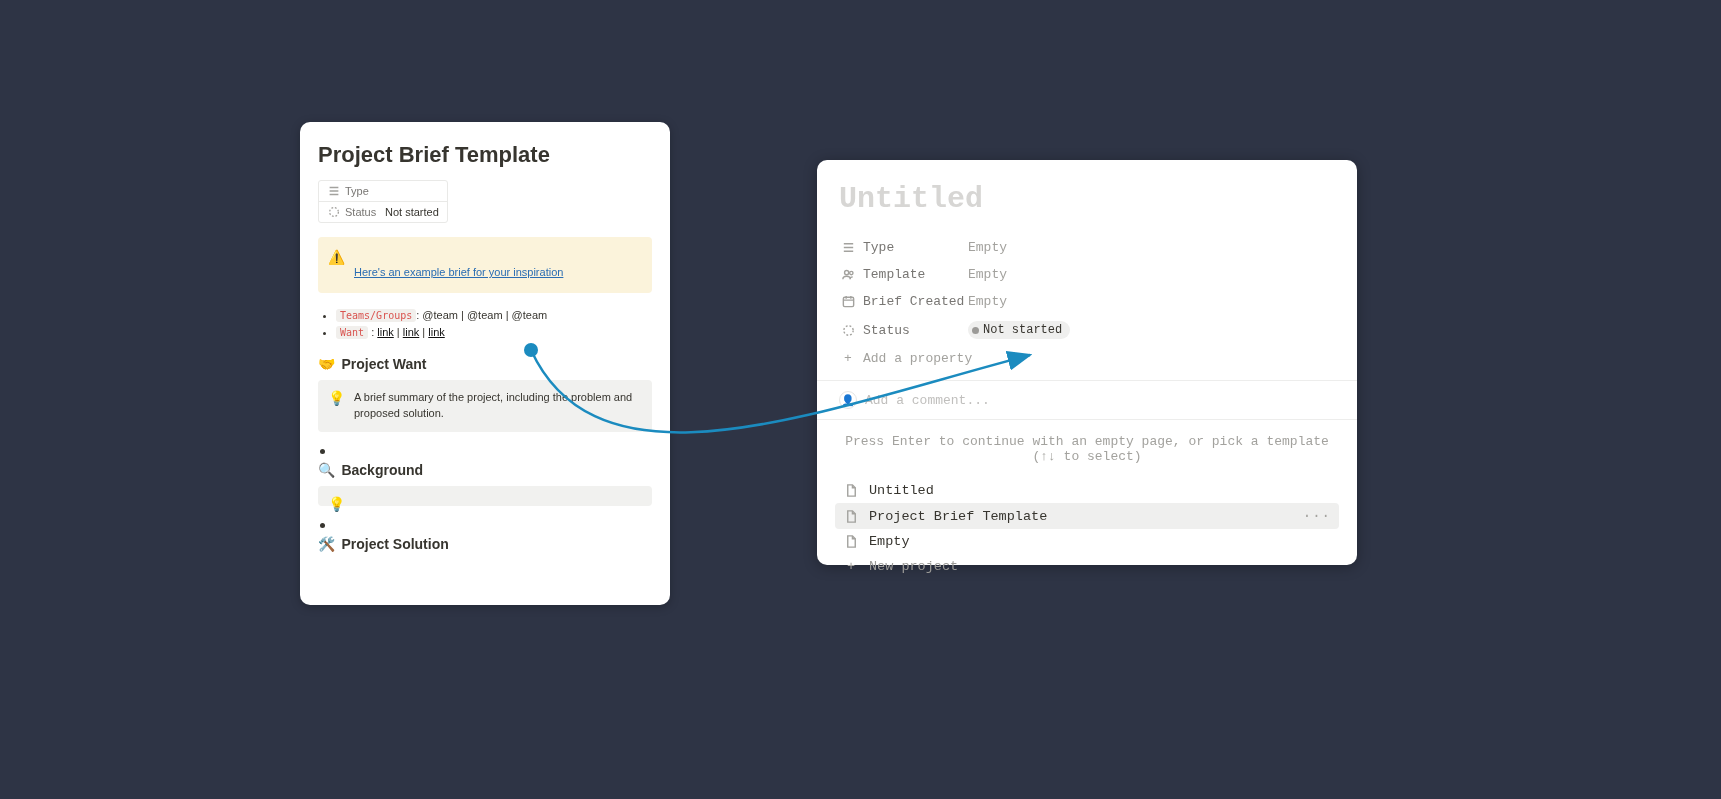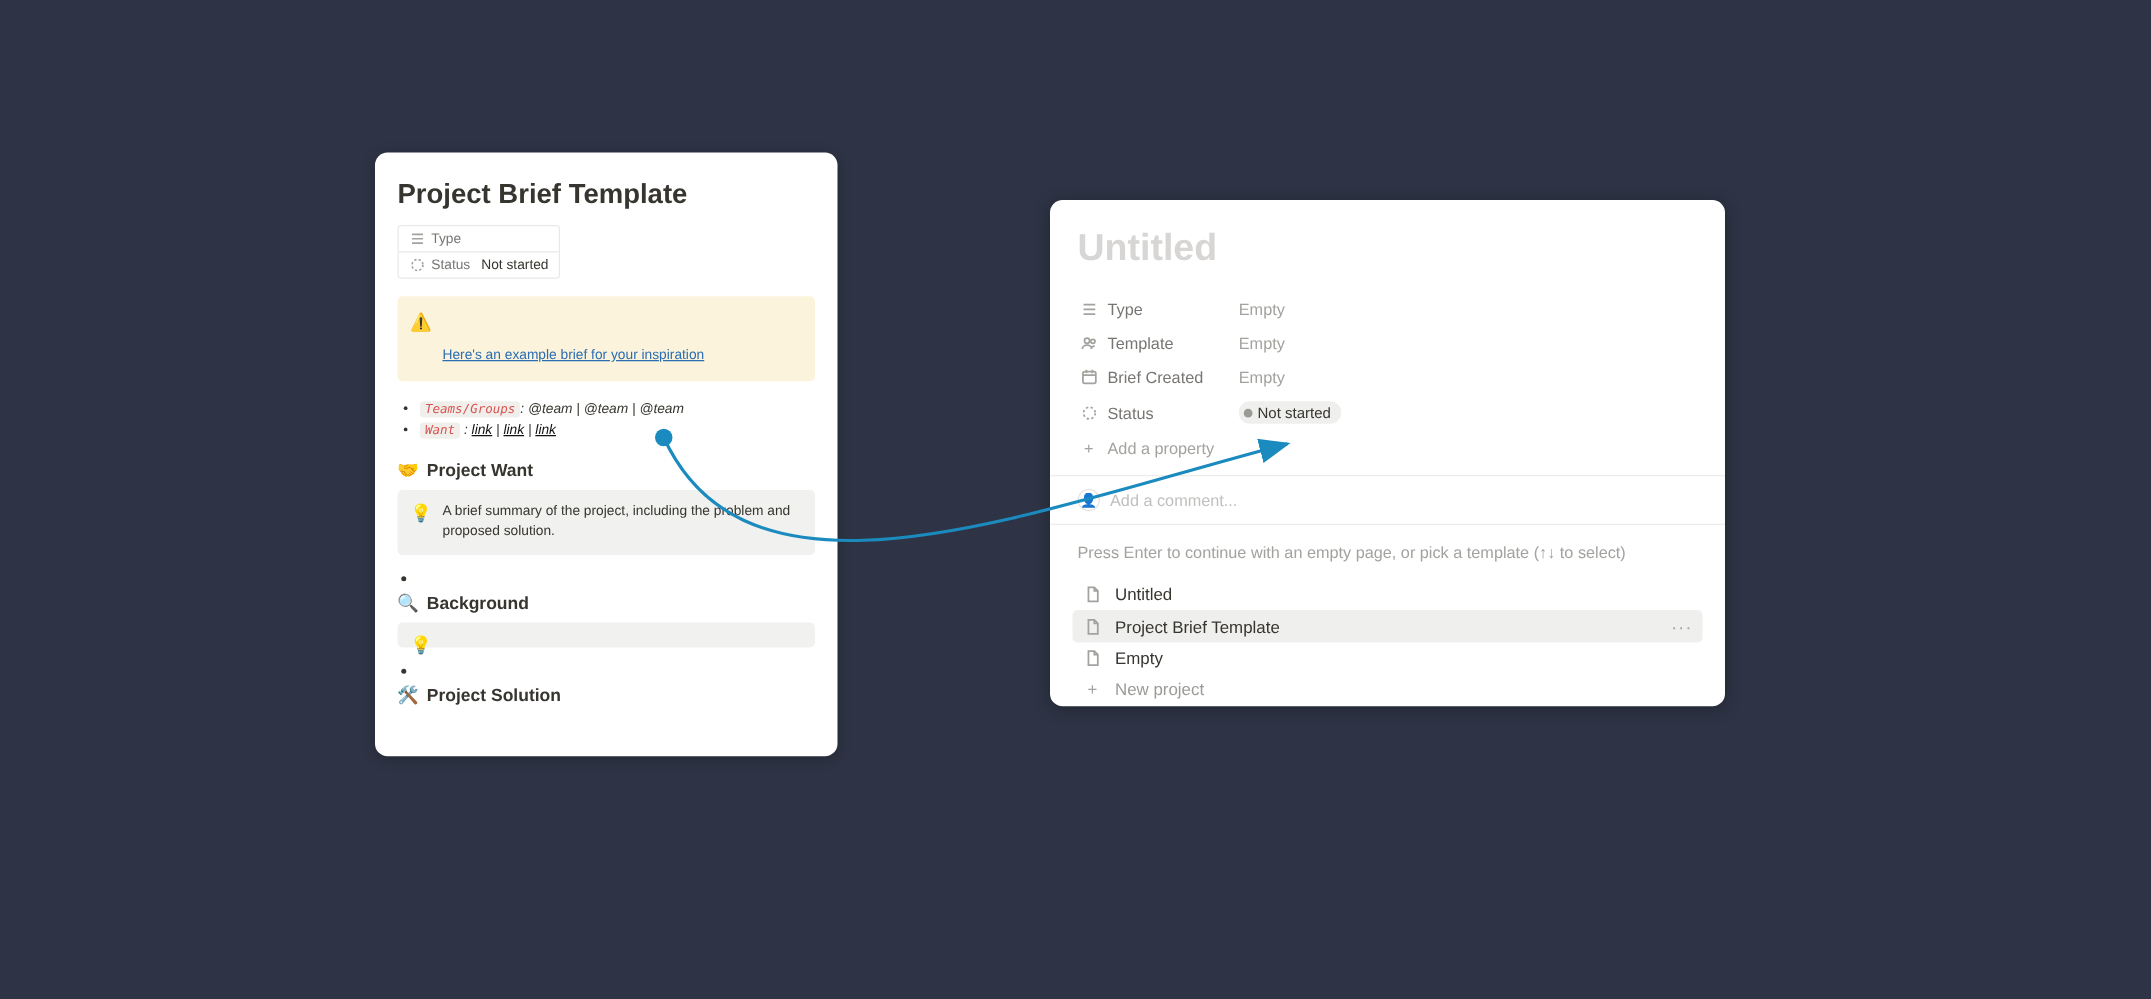--- a/index.html
+++ b/index.html
@@ -51,50 +51,51 @@
     padding:12px 14px 12px 36px;
     position:relative;
     font-size:11px;
     color:#37352f;
     line-height:1.45;
     margin-bottom:14px;
   }
   .callout-warn .emoji {
     position:absolute; left:10px; top:10px; font-size:14px;
   }
-  .callout-warn a { color:#2a6db3; text-decoration:underline; display:inline-block; margin-top:12px;}
-
-  .bullets { font-size:11px; margin-left:6px; margin-bottom:14px;font-style:italic;}
+  .callout-warn a { color:#2a6db3; text-decoration:underline; display:inline-block; margin-top:0;}
+
+  .bullets { font-size:11px; margin-left:6px; margin-bottom:14px;}
   .bullets li { list-style: disc; margin-left:12px; line-height:1.6;}
   .code-chip {
     background:#f1efec; color:#d9534f; font-family:monospace; font-size:10px;
     padding:1px 4px; border-radius:3px;
   }
   .bullets a { color:#111; text-decoration:underline; }
 
   .section-h { font-size:14px; font-weight:600; margin:6px 0 8px; display:flex; align-items:center; gap:6px;}
   .callout-idea {
     background:#f1f1ef; border-radius:4px; padding:10px 12px 10px 36px;
     position:relative; font-size:11px; color:#37352f; line-height:1.45; margin-bottom:10px;
   }
   .callout-idea .emoji { position:absolute; left:10px; top:8px; font-size:14px;}
   .lone-dot { list-style:disc; margin-left:18px; margin-bottom:14px; height:6px;}
 
   
   .card-right {
     position:absolute;
-    left: 840px;
+    left: 817px;
     top: 160px;
     width: 540px;
     height: 405px;
     background:#fff;
     border-radius:10px;
     padding: 22px 22px 10px 22px;
     box-shadow: 0 2px 14px rgba(0,0,0,0.3);
     color:#37352f;
+    font-family:Liberation Mono, monospace;
   }
   .card-right h1.untitled {
     font-size:30px; font-weight:700; color:#d7d6d4; margin-bottom:18px;
   }
   .r-prop { display:flex; align-items:center; font-size:13px; color:#787673; padding:6px 0; }
   .r-prop .icon-slot { width:18px; display:inline-flex; justify-content:center; color:#a3a29e; margin-right:6px;}
   .r-prop .r-label { width:105px; }
   .r-prop .r-val { color:#a3a29e; }
   .status-pill {
     background:#efefee; color:#37352f; font-size:12px; padding:2px 8px 2px 4px;
@@ -102,21 +103,21 @@
   }
   .status-pill .dot { width:7px; height:7px; border-radius:50%; background:#9b9a97; display:inline-block;}
   .add-prop { display:flex; align-items:center; font-size:13px; color:#a3a29e; padding:6px 0 14px; cursor:pointer;}
   .add-prop .plus { width:18px; text-align:center; margin-right:6px;}
   .divider { height:1px; background:#ededec; margin:0 -22px; }
   .comment-row { display:flex; align-items:center; gap:8px; color:#c0bfbd; font-size:13px; padding:10px 0;}
   .comment-row .avatar {
     width:18px; height:18px; border-radius:50%; background:#fff; border:1px solid #e5e5e4;
     display:flex; align-items:center; justify-content:center; font-size:11px;
   }
-  .hint { color:#a3a29e; font-size:13px; padding:14px 0 14px;}
+  .hint { color:#a3a29e; font-size:13px; padding:14px 0 14px;text-align:center;}
   .tmpl-list { margin: 0 -4px; }
   .tmpl-item {
     display:flex; align-items:center; gap:10px; font-size:13.5px; color:#37352f;
     padding:5px 8px; border-radius:4px; cursor:pointer;
   }
   .tmpl-item.selected { background:#efefee; }
   .tmpl-item .ti-icon { width:16px; color:#a3a29e; display:inline-flex; justify-content:center;}
   .tmpl-item .more { margin-left:auto; color:#a3a29e; letter-spacing:1px; font-size:14px;}
   .tmpl-item.new { color:#9b9a97; }
 

